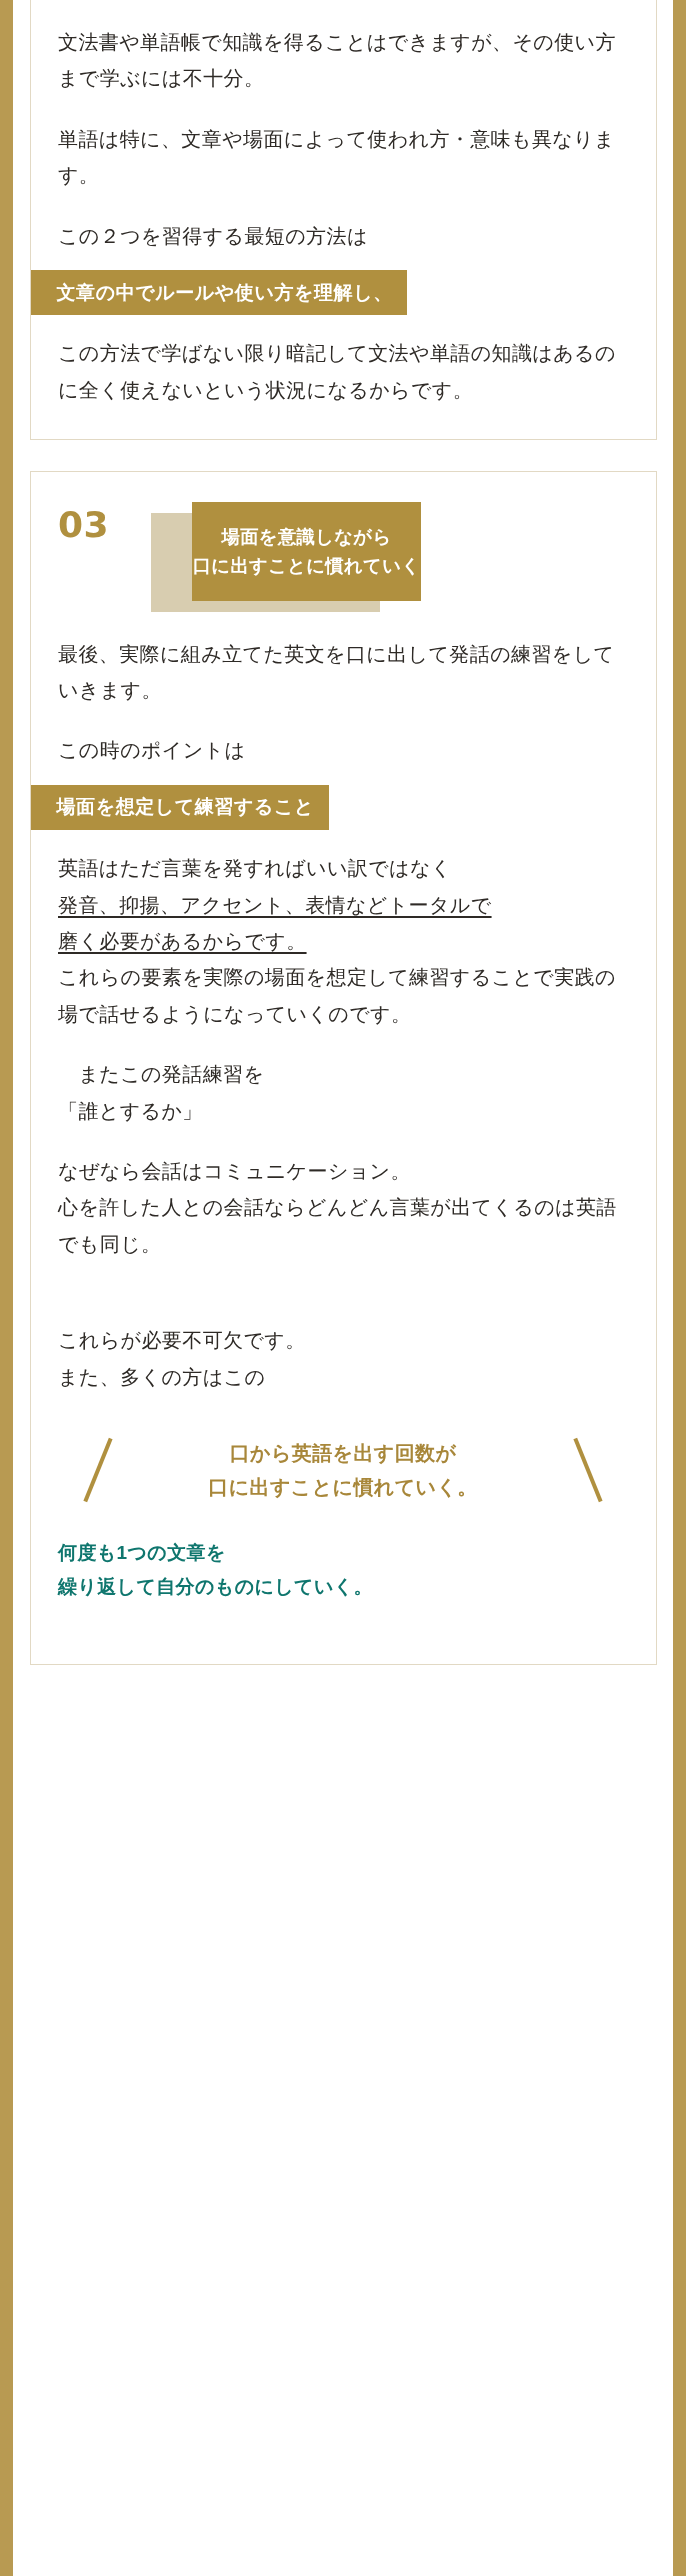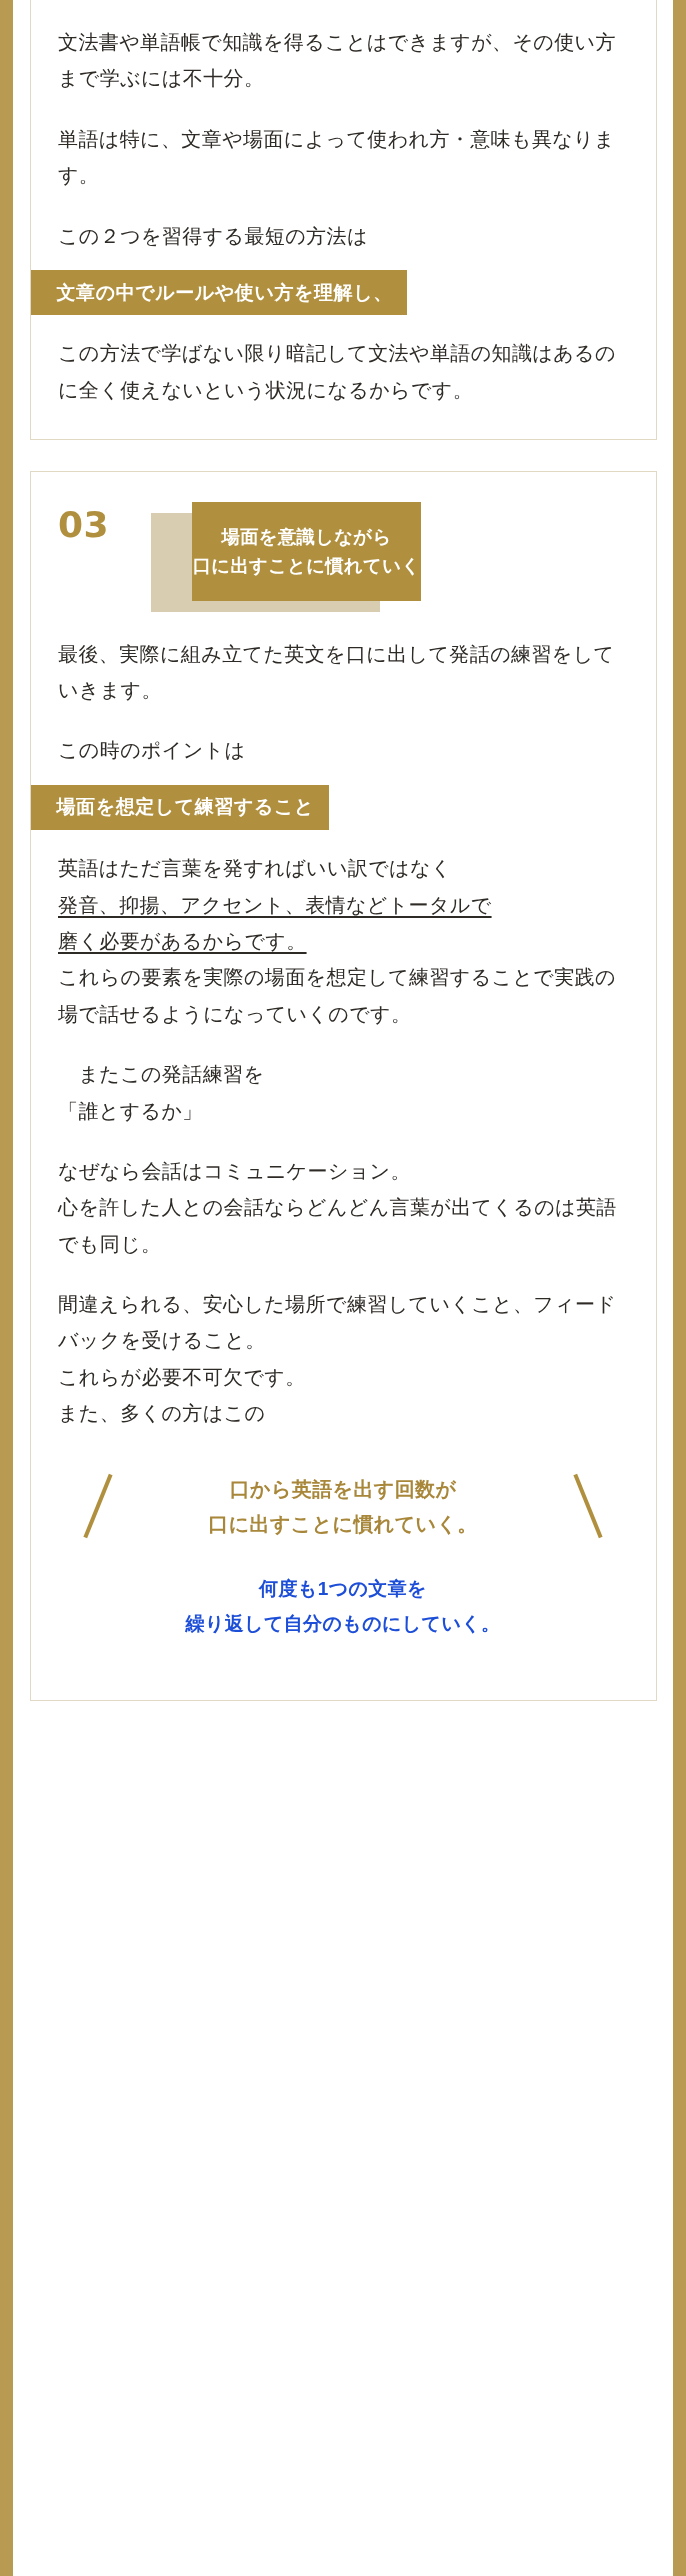--- a/index.html
+++ b/index.html
@@ -150,27 +150,26 @@
     position: absolute;
     width: 3.7px;
     height: 68px;
     background: #b0903f;
     top: 3.7px;
   }
   .slash.l { left: 38px; transform: rotate(22deg); }
   .slash.r { right: 38px; transform: rotate(-22deg); }
 
   .center-strong {
-    text-align: center;
     font-size: 19px;
     font-weight: bold;
     line-height: 1.82;
     margin: 0 0 27.5px 0;
     letter-spacing: 0.02em;
-    color: #1d4ed8;
+    color: #0f766e;
   }
 </style>
 </head>
 <body>
 
 <div class="page">
   <div class="rail left"></div>
   <div class="rail right"></div>
 
   <div class="inner">
@@ -218,21 +217,21 @@
         <span>　またこの発話練習を</span><br>
         <span>「誰とするか」</span><br>
       </p>
 
       <p class="para">
         <span>なぜなら会話はコミュニケーション。</span><br>
         <span>心を許した人との会話ならどんどん言葉が出てくるのは英語でも同じ。</span>
       </p>
 
       <p class="para">
-        <span>間違えられる、安心した場所で練習していくこと、フィードバックを受けること。</span><br>
+        <br>
         <span>これらが必要不可欠です。</span><br>
         <span>また、多くの方はこの</span>
       </p>
 
       <div class="slash-block">
         <span class="slash l"></span>
         <span class="slash r"></span>
         <div class="txt">
           <span>口から英語を出す回数が</span><br>
           <span>口に出すことに慣れていく。</span>

